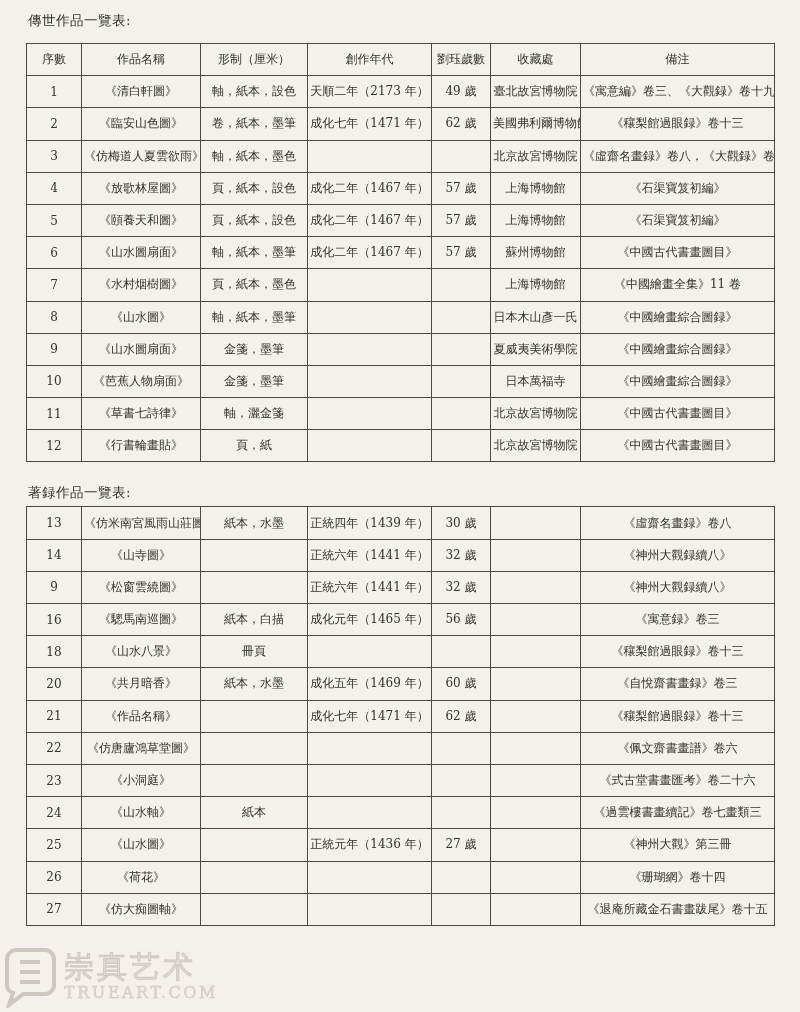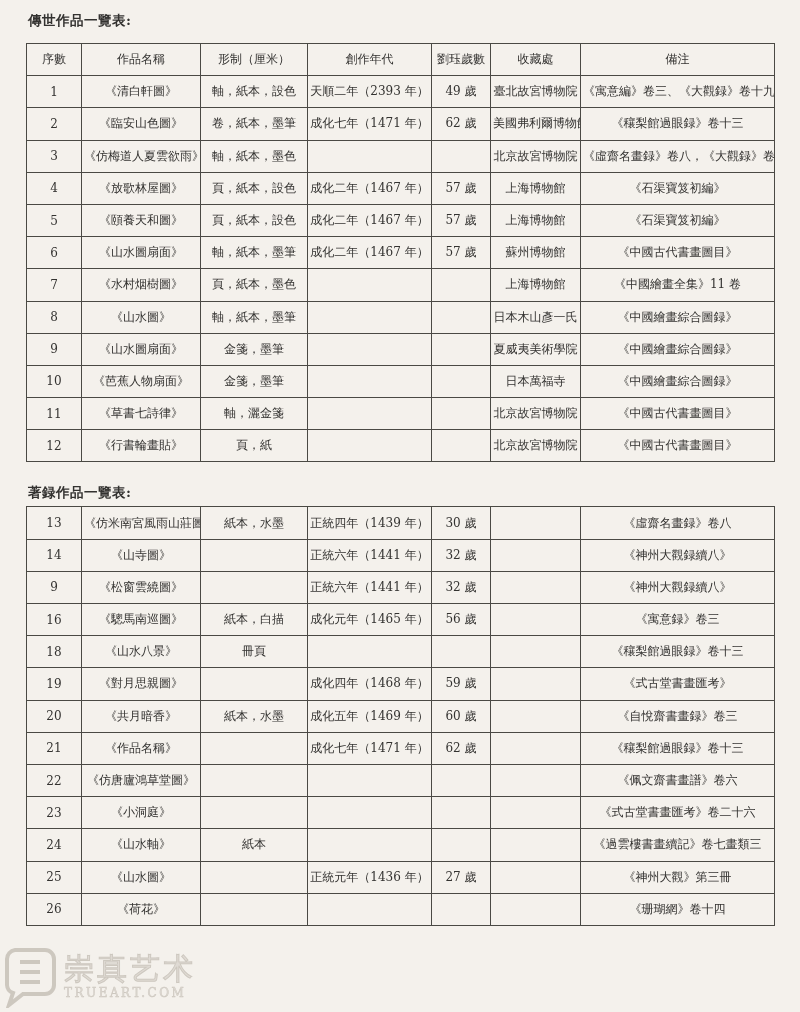--- a/index.html
+++ b/index.html
@@ -13,21 +13,21 @@
     width:800px;height:1012px;
     background:var(--bg);
     color:var(--ink);
     font-family:"DejaVu Serif","Liberation Serif",serif;
     position:relative;
     overflow:hidden;
   }
   .content{padding:12px 26px 0 26px;}
   .table-title{
     font-size:13.5px;
-    font-weight:bold;
+    font-weight:normal;
     margin:0 0 13px 2px;
     letter-spacing:0.5px;
   }
   .section-recorded .table-title{margin-top:22px;margin-bottom:4px;}
   table{
     border-collapse:collapse;
     width:748px;
     table-layout:fixed;
     background:transparent;
     padding-left:40px;
@@ -56,21 +56,21 @@
   .wm-logo svg{display:block;}
   .wm-text{line-height:1;}
   .wm-name{
     font-size:30px;
     font-weight:normal;
     letter-spacing:3px;
     color:rgba(196,190,181,0.55);
     -webkit-text-stroke:1px var(--wm);
   }
   .wm-domain{
-    font-size:12px;
+    font-size:16px;
     letter-spacing:2.5px;
     color:rgba(196,190,181,0.6);
     -webkit-text-stroke:0.5px var(--wm);
     margin-top:3px;
   }
 </style>
 </head>
 <body>
 
 <div class="content">
@@ -96,21 +96,21 @@
             <th>劉珏歲數</th>
             <th>收藏處</th>
             <th>備注</th>
           </tr>
         </thead>
         <tbody>
           <tr>
             <td>1</td>
             <td>《清白軒圖》</td>
             <td>軸，紙本，設色</td>
-            <td>天順二年（2393 年）</td>
+            <td>天順二年（2173 年）</td>
             <td>49 歲</td>
             <td>臺北故宮博物院</td>
             <td>《寓意編》卷三、《大觀録》卷十九</td>
           </tr>
           <tr>
             <td>2</td>
             <td>《臨安山色圖》</td>
             <td>卷，紙本，墨筆</td>
             <td>成化七年（1471 年）</td>
             <td>62 歲</td>
@@ -263,29 +263,20 @@
           <tr>
             <td>18</td>
             <td>《山水八景》</td>
             <td>冊頁</td>
             <td></td>
             <td></td>
             <td></td>
             <td>《穰梨館過眼録》卷十三</td>
           </tr>
           <tr>
-            <td>19</td>
-            <td>《對月思親圖》</td>
-            <td></td>
-            <td>成化四年（1468 年）</td>
-            <td>59 歲</td>
-            <td></td>
-            <td>《式古堂書畫匯考》</td>
-          </tr>
-          <tr>
             <td>20</td>
             <td>《共月暗香》</td>
             <td>紙本，水墨</td>
             <td>成化五年（1469 年）</td>
             <td>60 歲</td>
             <td></td>
             <td>《自悅齋書畫録》卷三</td>
           </tr>
           <tr>
             <td>21</td>
@@ -333,20 +324,29 @@
             <td>《神州大觀》第三冊</td>
           </tr>
           <tr>
             <td>26</td>
             <td>《荷花》</td>
             <td></td>
             <td></td>
             <td></td>
             <td></td>
             <td>《珊瑚網》卷十四</td>
+          </tr>
+          <tr>
+            <td>27</td>
+            <td>《仿大痴圖軸》</td>
+            <td></td>
+            <td></td>
+            <td></td>
+            <td></td>
+            <td>《退庵所藏金石書畫跋尾》卷十五</td>
           </tr>
         </tbody>
       </table>
   </section>
 
 </div>
 
 <div class="watermark">
   <span class="wm-logo">
     <svg width="58" height="64" viewBox="0 0 58 64">

